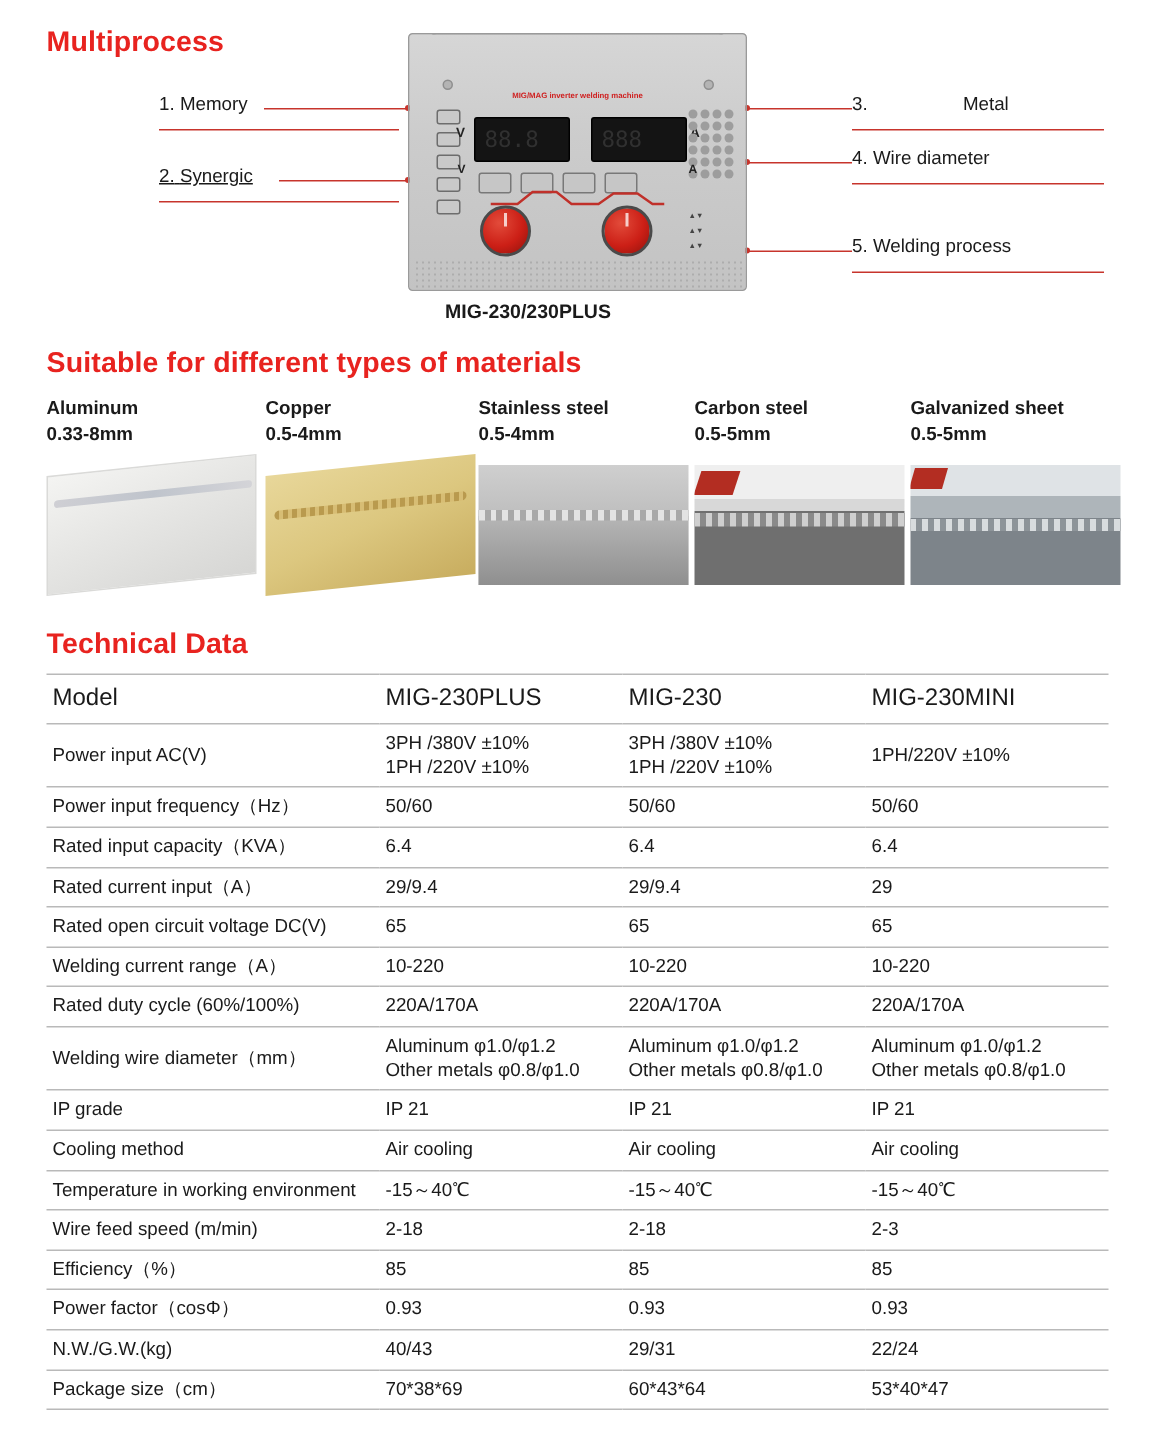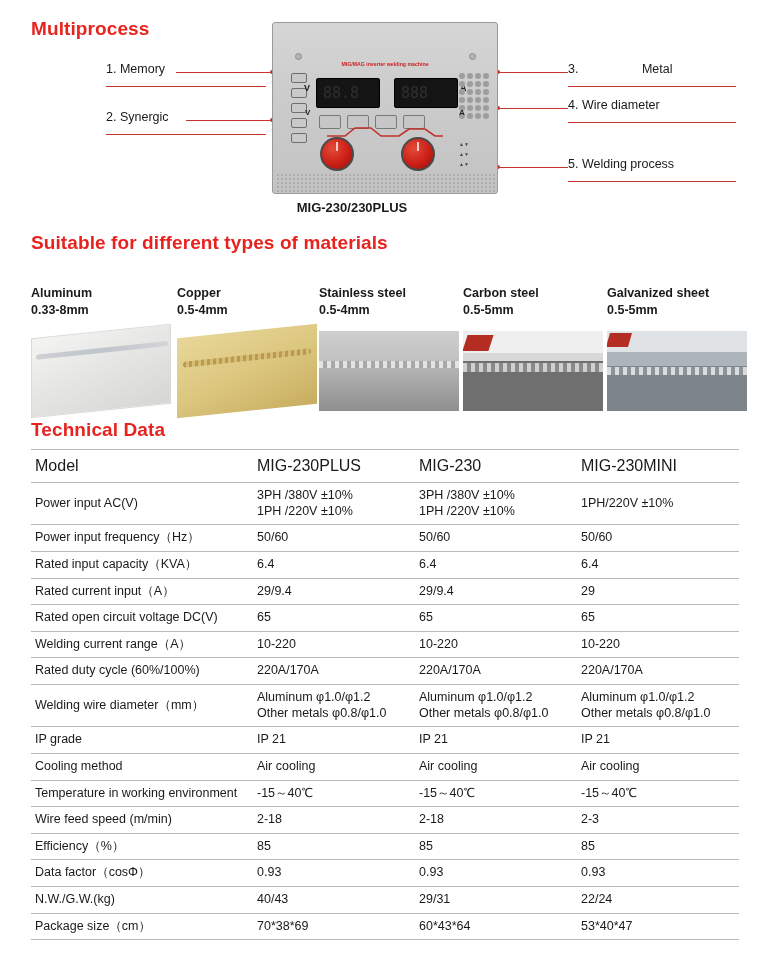--- a/index.html
+++ b/index.html
@@ -94,32 +94,32 @@
     position: absolute; left: 0; top: 200px; width: 704px; text-align: center;
     font-size: 13px; font-weight: bold; color: #1a1a1a;
   }
 
   .callout { position: absolute; font-size: 12.5px; color: #1a1a1a; }
   .callout .num { font-weight: normal; }
   .cl-line { position: absolute; height: 1px; background: #c7342c; }
   .cl-dot { position: absolute; width: 4px; height: 4px; border-radius: 50%; background: #c7342c; }
 
   #callout-1 { left: 106px; top: 62px; }
-  #callout-2 { left: 106px; top: 110px; }
+  #callout-2 { left: 106px; top: 110px; text-decoration: underline; }
   #callout-3 { left: 568px; top: 62px; }
   #callout-3 .lbl { display: inline-block; margin-left: 60px; }
   #callout-4 { left: 568px; top: 98px; }
   #callout-5 { left: 568px; top: 157px; }
 
   
   #materials-section { position: absolute; left: 0; top: 222px; width: 770px; height: 185px; }
   #materials-title { position: absolute; left: 31px; top: 10px; }
   .mat-row { position: absolute; left: 31px; top: 42px; width: 710px; }
   .mat {
-    position: absolute; top: 0; width: 140px; margin-top: 21px;
+    position: absolute; top: 0; width: 140px;
   }
   .mat .nm { font-size: 12.5px; font-weight: bold; color: #1a1a1a; line-height: 1.35; }
   .mat .sz { font-size: 12.5px; font-weight: bold; color: #1a1a1a; line-height: 1.35; }
   .mat .pic { position: absolute; top: 46px; left: 0; width: 140px; height: 80px; overflow: hidden; }
 
   .pic-alu {
     background: linear-gradient(160deg,#f4f4f2 0%, #e6e6e4 45%, #d6d6d4 100%);
     transform: skewY(-6deg);
     border: 1px solid #dadad8;
   }
@@ -430,21 +430,21 @@
           <td class="c2">2-18</td>
           <td class="c3">2-3</td>
         </tr>
         <tr>
           <td class="c0">Efficiency（%）</td>
           <td class="c1">85</td>
           <td class="c2">85</td>
           <td class="c3">85</td>
         </tr>
         <tr>
-          <td class="c0">Data factor（cosΦ）</td>
+          <td class="c0">Power factor（cosΦ）</td>
           <td class="c1">0.93</td>
           <td class="c2">0.93</td>
           <td class="c3">0.93</td>
         </tr>
         <tr>
           <td class="c0">N.W./G.W.(kg)</td>
           <td class="c1">40/43</td>
           <td class="c2">29/31</td>
           <td class="c3">22/24</td>
         </tr>

